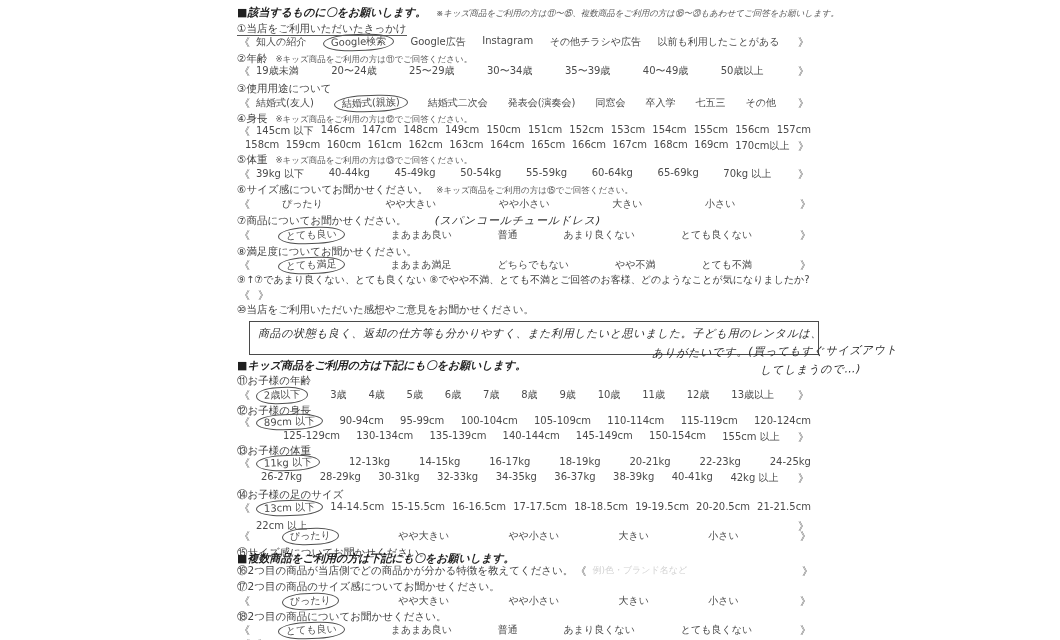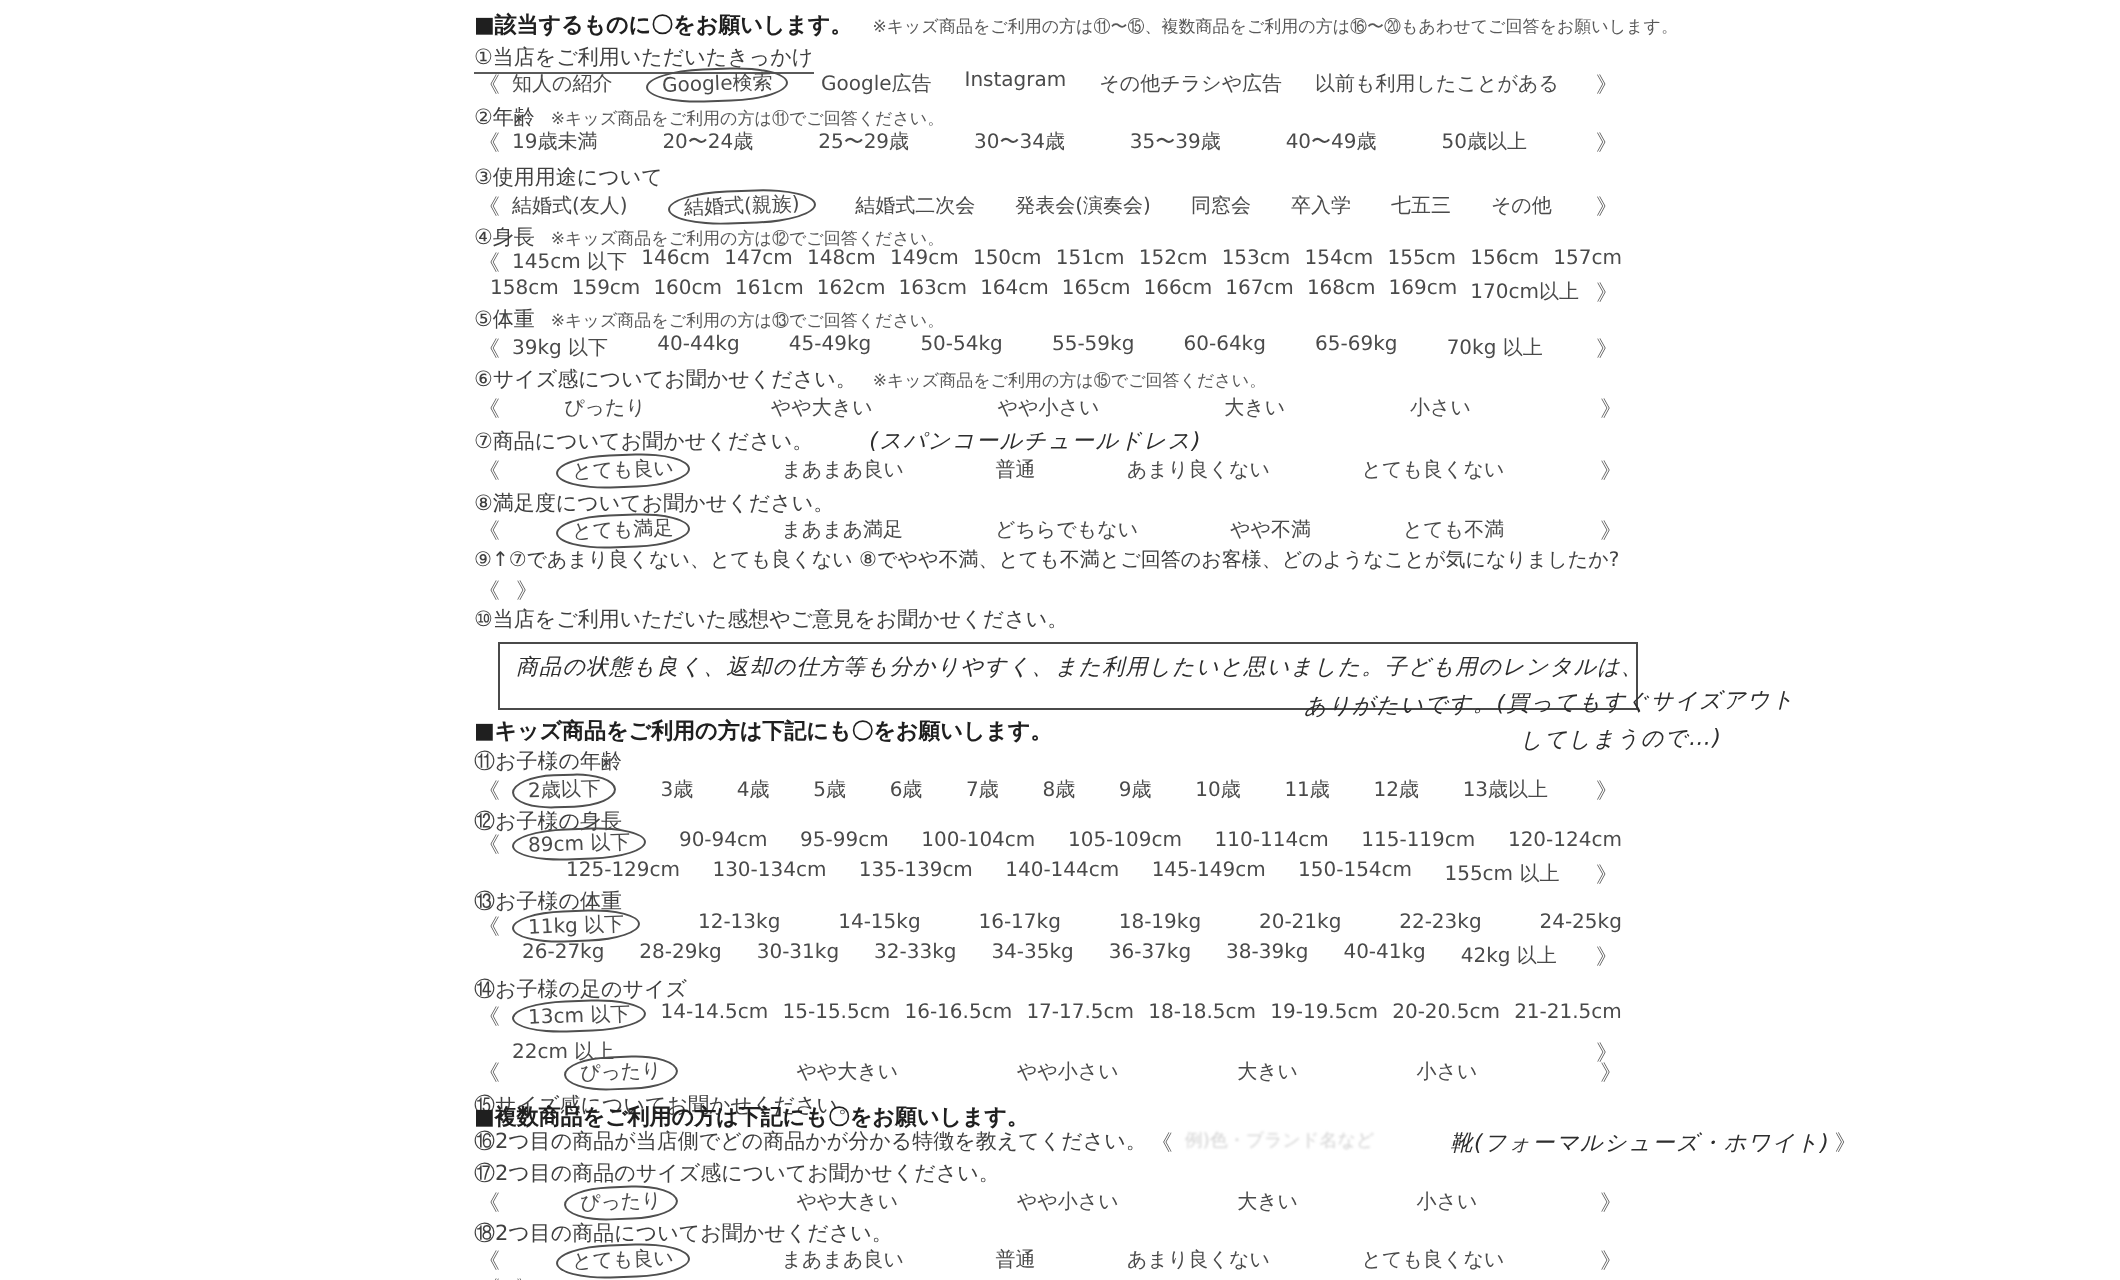--- a/index.html
+++ b/index.html
@@ -2,21 +2,21 @@
 <html><head>
 <meta charset="utf-8">
 <style>
   html,body{margin:0;padding:0;}
   body{
     width:1060px;height:640px;position:relative;overflow:hidden;
     background:#ffffff;
     font-family:"DejaVu Sans","Liberation Sans",sans-serif;
     color:#4a4a4a;
   }
-  .sec{position:absolute;left:237px;font-size:11px;font-weight:bold;color:#1f1f1f;white-space:nowrap;}
+  .sec{position:absolute;left:237px;font-size:11px;font-weight:bold;color:#1f1f1f;white-space:nowrap;font-style:italic;}
   .sec .note{font-weight:normal;font-size:8.5px;color:#585858;margin-left:10px;letter-spacing:0;}
   .label{position:absolute;left:237px;font-size:10.5px;color:#3f3f3f;white-space:nowrap;text-align:right;}
   .label .note{font-size:8.5px;color:#585858;margin-left:8px;}
   .row{position:absolute;left:237px;width:578px;display:flex;align-items:flex-start;font-size:10px;color:#4a4a4a;}
   .brk{flex:0 0 auto;font-size:11px;color:#5a5a5a;padding:0 2px;}
   .opts{flex:1 1 auto;display:flex;flex-wrap:wrap;justify-content:space-between;column-gap:4px;row-gap:4px;padding:0 4px;white-space:nowrap;}
   .opt{display:inline-block;}
   .circled{
     border:1.4px solid #4f4f4f;border-radius:50%/62%;
     padding:0 7px;margin:-1px 0;transform:rotate(-2deg);
@@ -301,21 +301,20 @@
 </div>
 
 <div class="sec" style="top:551px">
   <span>■複数商品をご利用の方は下記にも〇をお願いします。</span>
 </div>
 
 <div class="row" style="top:564px;white-space:nowrap">
   <span style="font-size:10.5px;color:#3f3f3f">⑯2つ目の商品が当店側でどの商品かが分かる特徴を教えてください。</span>
   <span class="brk">《</span>
   <span class="faint">例)色・ブランド名など</span>
-  <span class="hw" style="font-size:11px">靴(フォーマルシューズ・ホワイト)</span>
   <span class="brk" style="margin-left:auto">》</span>
 </div>
 
 <div class="label" style="top:580px"><span>⑰2つ目の商品のサイズ感についてお聞かせください。</span></div>
 <div class="row" style="top:594px">
   <span class="brk">《</span>
   <span class="opts" style="padding:0 30px">
       <span class="opt circled">ぴったり</span>
       <span class="opt">やや大きい</span>
       <span class="opt">やや小さい</span>

